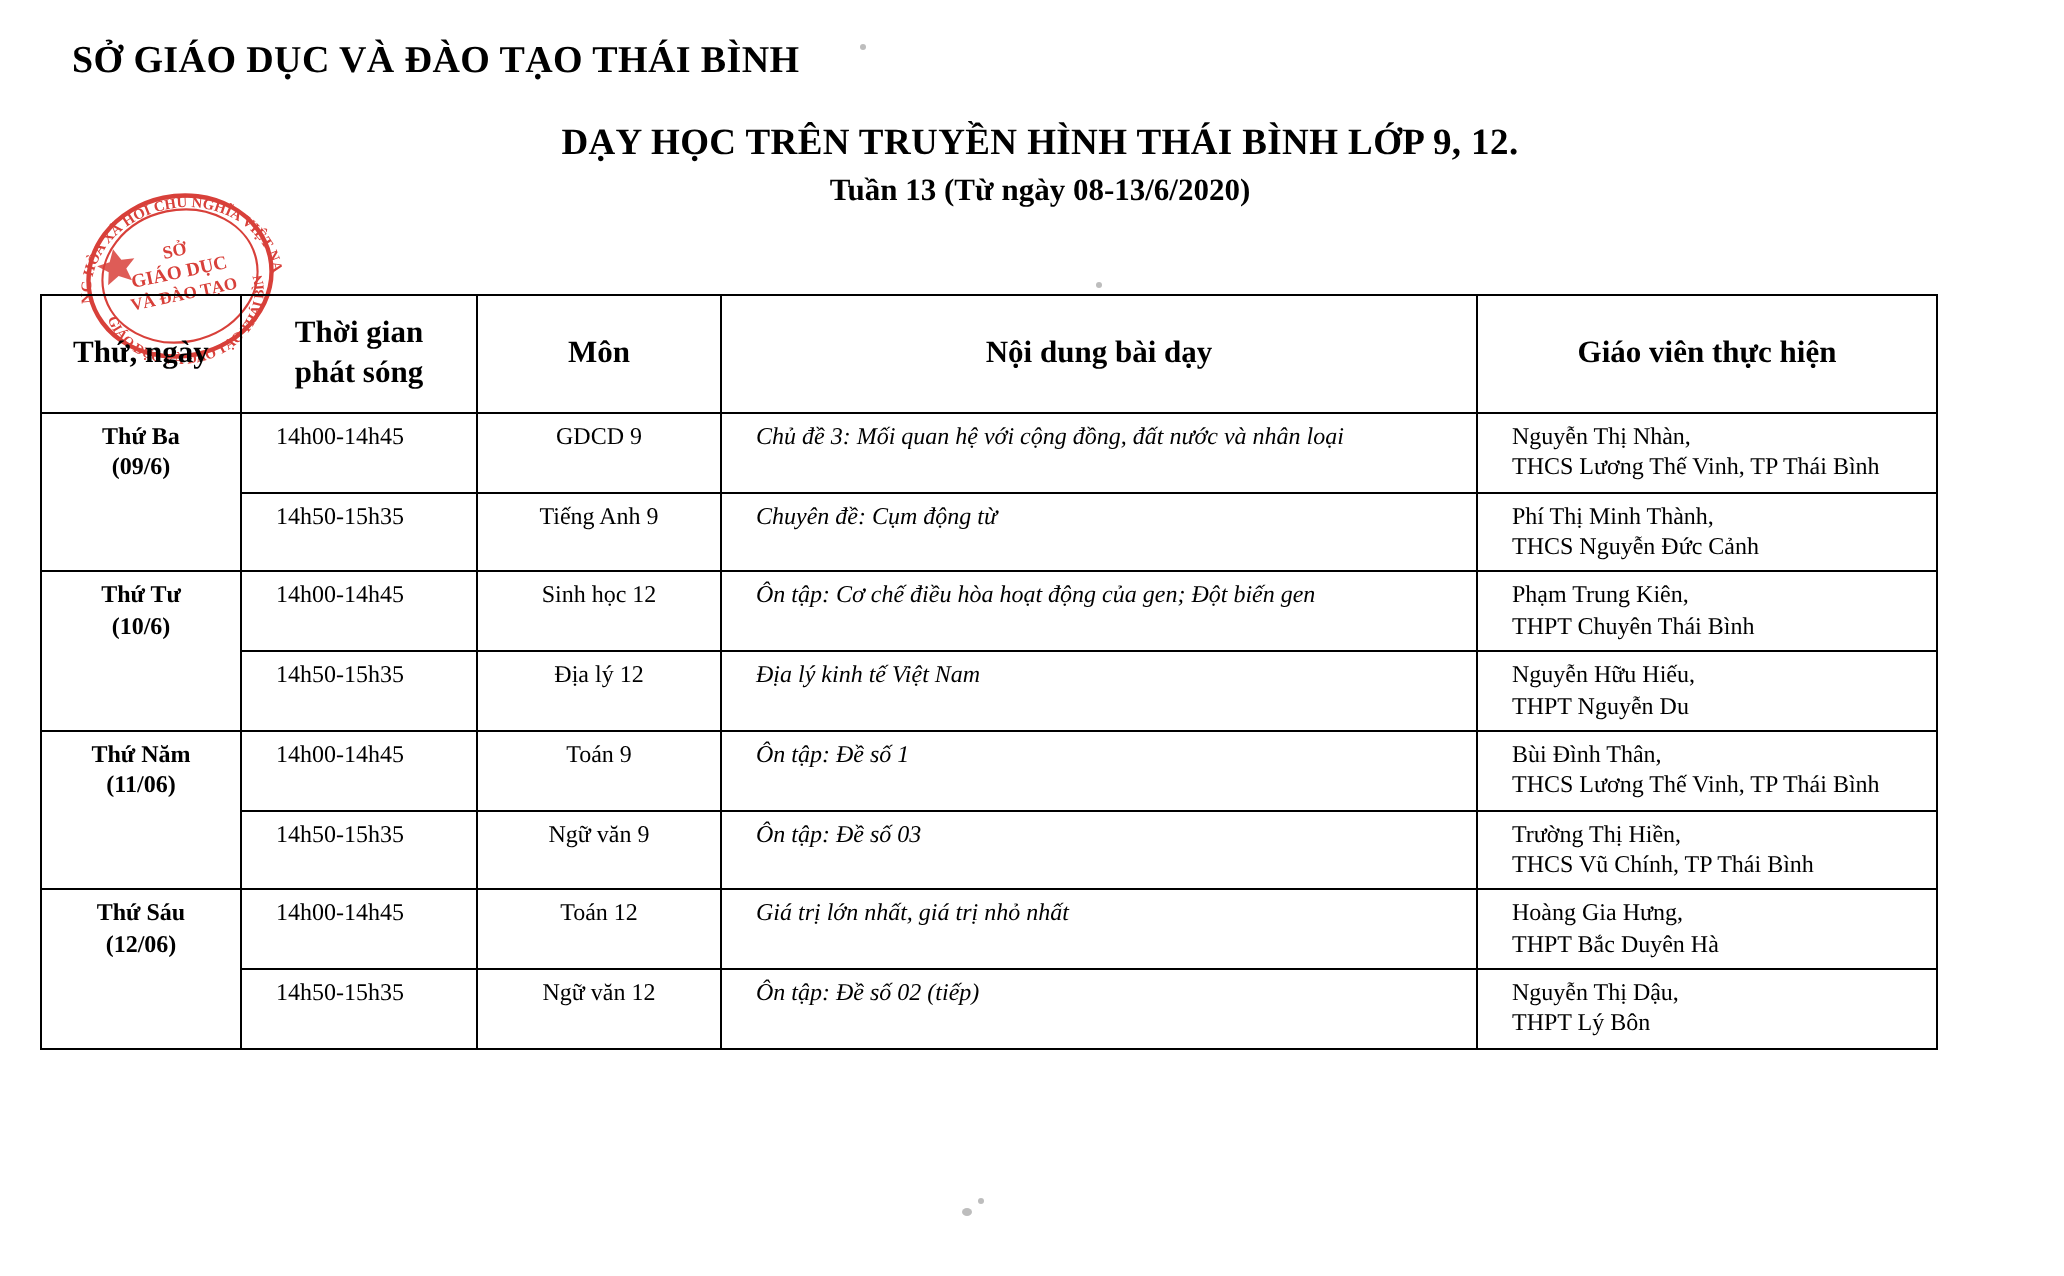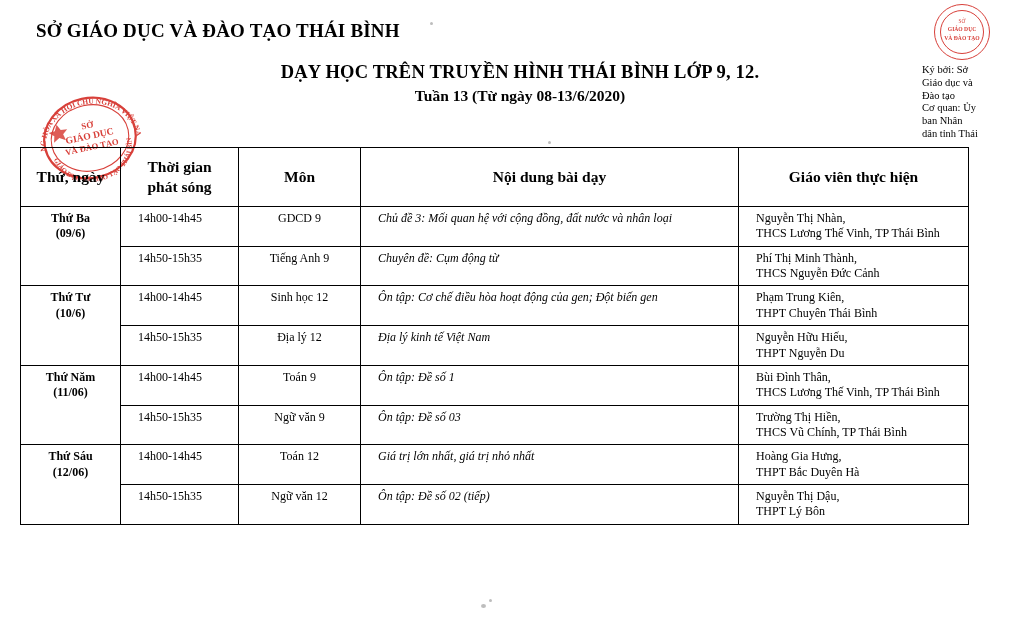--- a/index.html
+++ b/index.html
@@ -197,34 +197,20 @@
 
 <div class="page">
 
   <div class="org-title">SỞ GIÁO DỤC VÀ ĐÀO TẠO THÁI BÌNH</div>
 
   <div class="doc-title-block">
     <div class="doc-title">DẠY HỌC TRÊN TRUYỀN HÌNH THÁI BÌNH LỚP 9, 12.</div>
     <div class="doc-subtitle">Tuần 13 (Từ ngày 08-13/6/2020)</div>
   </div>
 
-  <div class="sig-block">
-    <div class="sig-stamp">
-      <div class="inner"></div>
-      <div class="st-l1">SỞ</div>
-      <div class="st-l2">GIÁO DỤC</div>
-      <div class="st-l3">VÀ ĐÀO TẠO</div>
-    </div>
-    <span class="sig-line">Ký bởi: Sở</span>
-    <span class="sig-line">Giáo dục và</span>
-    <span class="sig-line">Đào tạo</span>
-    <span class="sig-line">Cơ quan: Ủy</span>
-    <span class="sig-line">ban Nhân</span>
-    <span class="sig-line">dân tỉnh Thái</span>
-  </div>
 
   <div class="seal">
     <svg width="116" height="92" viewBox="0 0 116 92" xmlns="http://www.w3.org/2000/svg">
       <defs>
         <path id="arcTop" d="M 12,52 A 46,40 0 0 1 104,52" fill="none"></path>
         <path id="arcBottom" d="M 18,56 A 40,34 0 0 0 98,56" fill="none"></path>
       </defs>
       <g transform="rotate(-12 58 46)">
         <ellipse cx="58" cy="46" rx="46" ry="40" fill="none" stroke="#d8403a" stroke-width="2.2"></ellipse>
         <ellipse cx="58" cy="46" rx="39" ry="33" fill="none" stroke="#d8403a" stroke-width="1.1"></ellipse>

